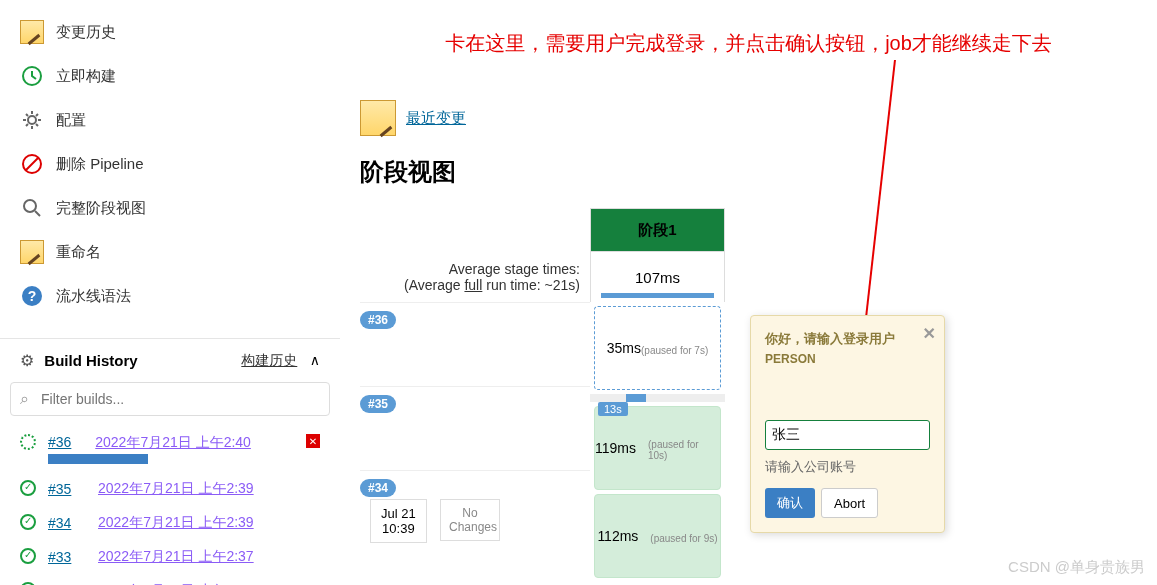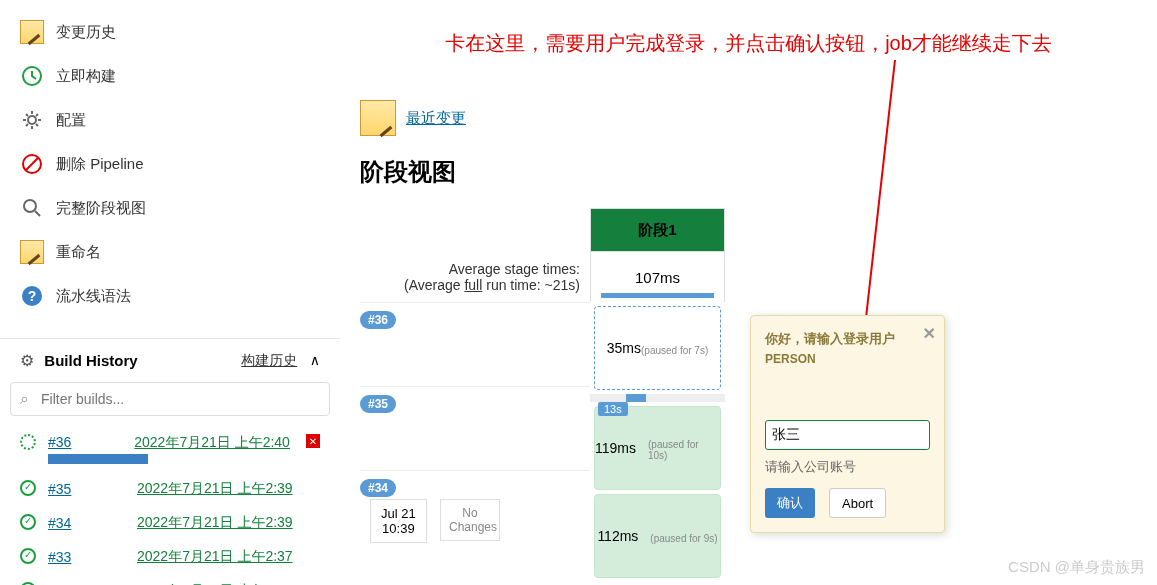--- a/index.html
+++ b/index.html
@@ -19,21 +19,21 @@
     .chevron { font-size: 14px; }
     
     .filter-row { padding: 0 10px 10px; }
     .filter-input { width: 100%; padding: 8px 12px 8px 30px; border: 1px solid #ddd; border-radius: 4px; font-size: 14px; }
     .filter-wrap { position: relative; }
     .search-ic { position: absolute; left: 10px; top: 50%; transform: translateY(-50%); color: #999; }
     
     .build-row { display: flex; align-items: center; padding: 8px 20px; font-size: 14px; }
     .build-status { width: 18px; height: 18px; margin-right: 10px; }
     .build-num { color: #069; text-decoration: underline; margin-right: 20px; width: 30px; }
-    .build-time { color: #15803d; text-decoration: underline; margin-left: 39px; }
+    .build-time { color: #8b5cf6; text-decoration: underline; }
     .build-row.first { justify-content: space-between; align-items: flex-start; }
     .build-first-left { display: flex; align-items: flex-start; }
     .progress-bar { width: 100px; height: 10px; background: #3b7fc4; margin-top: 2px; }
     .cancel-btn { width: 14px; height: 14px; background: #d00; color: #fff; font-size: 10px; display: flex; align-items: center; justify-content: center; }
     
     .main { flex: 1; padding: 10px 20px; position: relative; }
     .annotation { color: #e60000; font-size: 20px; position: absolute; top: 30px; left: 0; right: 0; text-align: center; }
     
     .recent-changes { display: flex; align-items: center; margin-top: 90px; margin-bottom: 20px; }
     .notepad-icon { width: 36px; height: 36px; margin-right: 10px; }
@@ -62,21 +62,21 @@
     .time-badge { background: #5b9bd5; color: #fff; padding: 1px 6px; font-size: 11px; border-radius: 2px; position: absolute; left: 8px; }
     .progress-strip { height: 8px; background: #eee; position: relative; padding-left: 36px; }
     .progress-strip .fill { background: #5b9bd5; height: 100%; width: 20%; }
     
     .popup { position: absolute; top: 315px; left: 410px; width: 195px; background: #fdf6e3; border: 1px solid #e6d9a8; border-radius: 4px; padding: 14px; z-index: 100; box-shadow: 2px 2px 8px rgba(0,0,0,0.15); }
     .popup-close { position: absolute; right: 8px; top: 8px; color: #999; cursor: pointer; font-weight: bold; }
     .popup-title { font-size: 13px; font-weight: bold; color: #8a7a3a; margin-bottom: 4px; }
     .popup-field { font-size: 12px; font-weight: bold; color: #8a7a3a; margin-bottom: 8px; }
     .popup-input { width: 100%; padding: 6px; border: 1px solid #15803d; border-radius: 3px; font-size: 14px; margin-bottom: 8px; margin-top: 46px; }
     .popup-hint { font-size: 13px; color: #666; margin-bottom: 12px; }
-    .popup-btns { display: flex; gap: 14px; }
+    .popup-btns { display: flex; gap: 6px; }
     .btn-confirm { background: #3b7fc4; color: #fff; border: none; padding: 6px 12px; border-radius: 3px; font-size: 13px; cursor: pointer; }
     .btn-abort { background: #fff; border: 1px solid #ccc; padding: 6px 12px; border-radius: 3px; font-size: 13px; cursor: pointer; }
     
     .arrow-svg { position: absolute; top: 60px; left: 515px; z-index: 50; pointer-events: none; }
     
     .watermark { position: absolute; bottom: 8px; right: 12px; color: #ccc; font-size: 15px; }
     
     .i-notepad { background: linear-gradient(#ffe9a8, #ffd66b); border: 1px solid #cc9933; position: relative; }
     .i-notepad::before { content: ''; position: absolute; right: 2px; bottom: 2px; width: 14px; height: 3px; background: #654321; transform: rotate(-40deg); }
     

